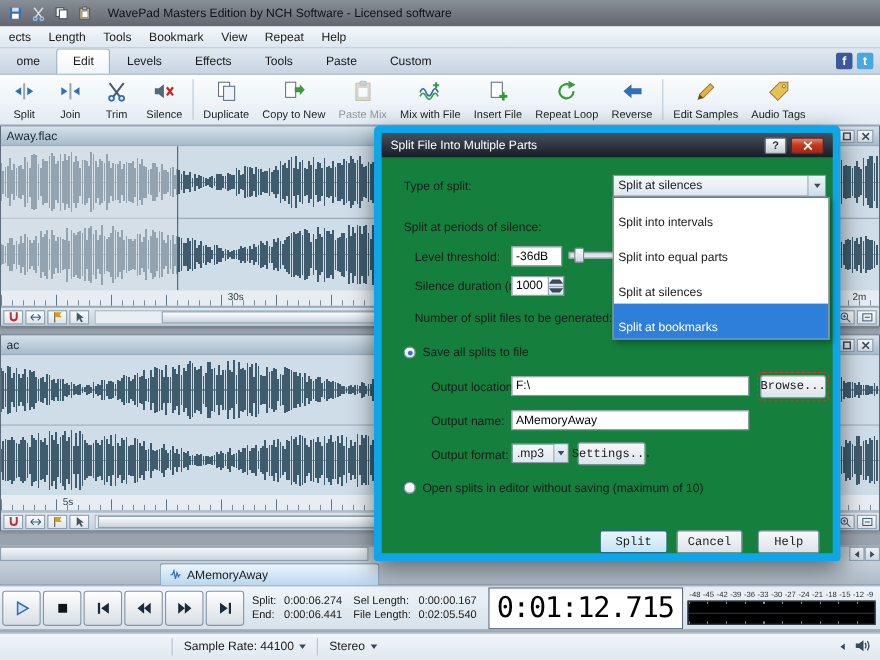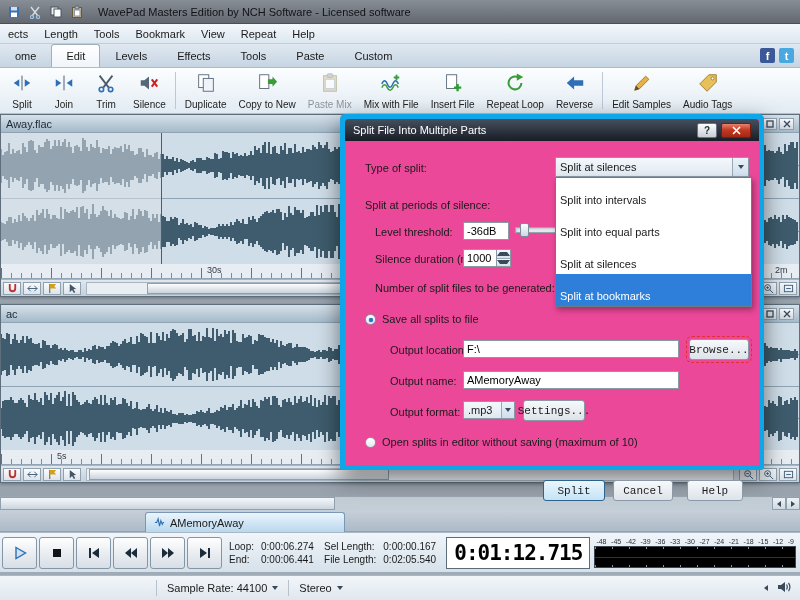--- a/index.html
+++ b/index.html
@@ -63,38 +63,38 @@
 .doctabs{height:22px;background:linear-gradient(#c6d0da,#adbac7);border-bottom:1px solid #93a2b1;position:relative}
 .dtab{position:absolute;left:145px;top:2px;width:200px;height:20px;background:linear-gradient(#ecf5fc,#b9d7ee);border:1px solid #7a98b5;border-bottom:none;border-radius:3px 3px 0 0;display:flex;align-items:center;gap:5px;padding:0 8px}
 .dtab svg{width:11px;height:11px}
 
 
 .transport{height:40px;background:linear-gradient(#f0f5fa,#d6e1ea);border-top:1px solid #aab8c5;display:flex;align-items:center;padding:0 2px;gap:2px}
 .pbtn{width:35px;height:32px;border:1px solid #8495a5;border-radius:3px;background:linear-gradient(#fefefe,#d7dee5);display:flex;align-items:center;justify-content:center;flex:none}
 .pbtn svg{width:16px;height:16px}
 .tinfo{display:grid;grid-template-columns:auto auto auto auto;column-gap:7px;row-gap:2px;font-size:10px;margin:0 5px;white-space:nowrap;flex:none}
 .tiv{min-width:56px}
-.bigtime{background:#fff;border:1px solid #5c6c7a;padding:3px 7px;font-family:"DejaVu Sans Mono",monospace;font-weight:bold;font-size:21px;letter-spacing:-1px;color:#000;flex:none}
+.bigtime{background:#fff;border:1px solid #5c6c7a;padding:3px 7px;font-family:"DejaVu Sans Mono",monospace;font-weight:normal;font-size:26px;letter-spacing:-1px;color:#000;flex:none}
 .meter{flex:1;margin:0 2px;display:flex;flex-direction:column;justify-content:center;min-width:0}
 .dbrow{display:flex;justify-content:space-between;font-size:7px;color:#27313a;padding:0 2px;line-height:9px}
 .mbar{height:22px;background:#000;border:1px solid #3c4650;position:relative}
 .mbar:before{content:"";position:absolute;top:0;left:0;right:0;height:2px;background:repeating-linear-gradient(90deg,#8a949e 0 1px,transparent 1px 17px)}
 .mbar:after{content:"";position:absolute;bottom:0;left:0;right:0;height:2px;background:repeating-linear-gradient(90deg,#8a949e 0 1px,transparent 1px 17px)}
 .mmid{position:absolute;left:0;right:0;top:50%;height:1px;background:#2c343c}
 
 
 .gapstrip{height:3px;background:#9fabb7}
 .statusbar{height:25px;background:linear-gradient(#f2f6fa,#dfe7ee);border-top:1px solid #aab8c5;display:flex;align-items:center;padding:0 8px;gap:6px}
 .sbitem{display:flex;align-items:center;gap:5px;padding:0 4px}
 .ssep{width:1px;height:16px;background:#b7c2cd}
 .caret{width:0;height:0;border-left:3.5px solid transparent;border-right:3.5px solid transparent;border-top:4px solid #38485a}
 .spk{margin-left:2px}
 
 
-.dialog{position:absolute;left:340px;top:114px;width:424px;height:356px;background:#ec4899;border:5px solid #0ea5e9;border-radius:5px 5px 3px 3px;box-shadow:0 8px 22px rgba(0,0,0,.5);z-index:50}
+.dialog{position:absolute;left:340px;top:114px;width:424px;height:396px;background:#15803d;border:7px solid #0ea5e9;border-radius:5px 5px 3px 3px;box-shadow:0 8px 22px rgba(0,0,0,.5);z-index:50}
 .dlg-title{height:22px;background:linear-gradient(#46505e,#181d26);border-radius:4px 4px 0 0;display:flex;align-items:center;color:#fff;font-size:11px;padding:0 8px;gap:4px}
 .dlg-title .t{flex:1}
 .dlg-help{width:20px;height:15px;border:1px solid #6a7480;border-radius:2px;background:linear-gradient(#fdfdfd,#c8cfd6);color:#24303c;font-size:10px;font-weight:bold;display:flex;align-items:center;justify-content:center}
 .dlg-close{width:30px;height:15px;border:1px solid #7a1a10;border-radius:2px;background:linear-gradient(#e8826f,#c13a22 45%,#a42713);display:flex;align-items:center;justify-content:center}
 .dl{position:absolute;font-size:11px;white-space:nowrap}
 .txt{position:absolute;height:18px;border:1px solid #8b99a7;background:#fff;font-size:11px;padding:0 3px;font-family:"Liberation Sans",sans-serif}
 .combo{position:absolute;height:20px;border:1px solid #8b99a7;background:linear-gradient(#f4f8fb,#dfe8f0);display:flex;align-items:center}
 .combo .cv{flex:1;padding:0 4px;overflow:hidden}
 .combo .cb{width:16px;align-self:stretch;border-left:1px solid #9aa8b6;background:linear-gradient(#eaf2f9,#cfdfee);display:flex;align-items:center;justify-content:center}
 .ddlist{position:absolute;left:210px;top:58px;width:197px;background:#fff;border:1px solid #707a84;box-shadow:2px 3px 6px rgba(0,0,0,.35);z-index:5}
@@ -491,21 +491,21 @@
       </svg>
     </span>
   <span class="pbtn">
       <svg viewBox="0 0 16 16">
         <polygon points="3,3 3,13 10,8" fill="#1c2b3a"></polygon>
         <rect x="11" y="3" width="2" height="10" fill="#1c2b3a"></rect>
       </svg>
     </span>
 
   <div class="tinfo">
-    <span>Loop:</span>
+    <span>Split:</span>
     <span class="tiv">0:00:06.274</span>
     <span>Sel Length:</span>
     <span class="tiv">0:00:00.167</span>
     <span>End:</span>
     <span class="tiv">0:00:06.441</span>
     <span>File Length:</span>
     <span class="tiv">0:02:05.540</span>
   </div>
 
   <div class="bigtime">0:01:12.715</div>

